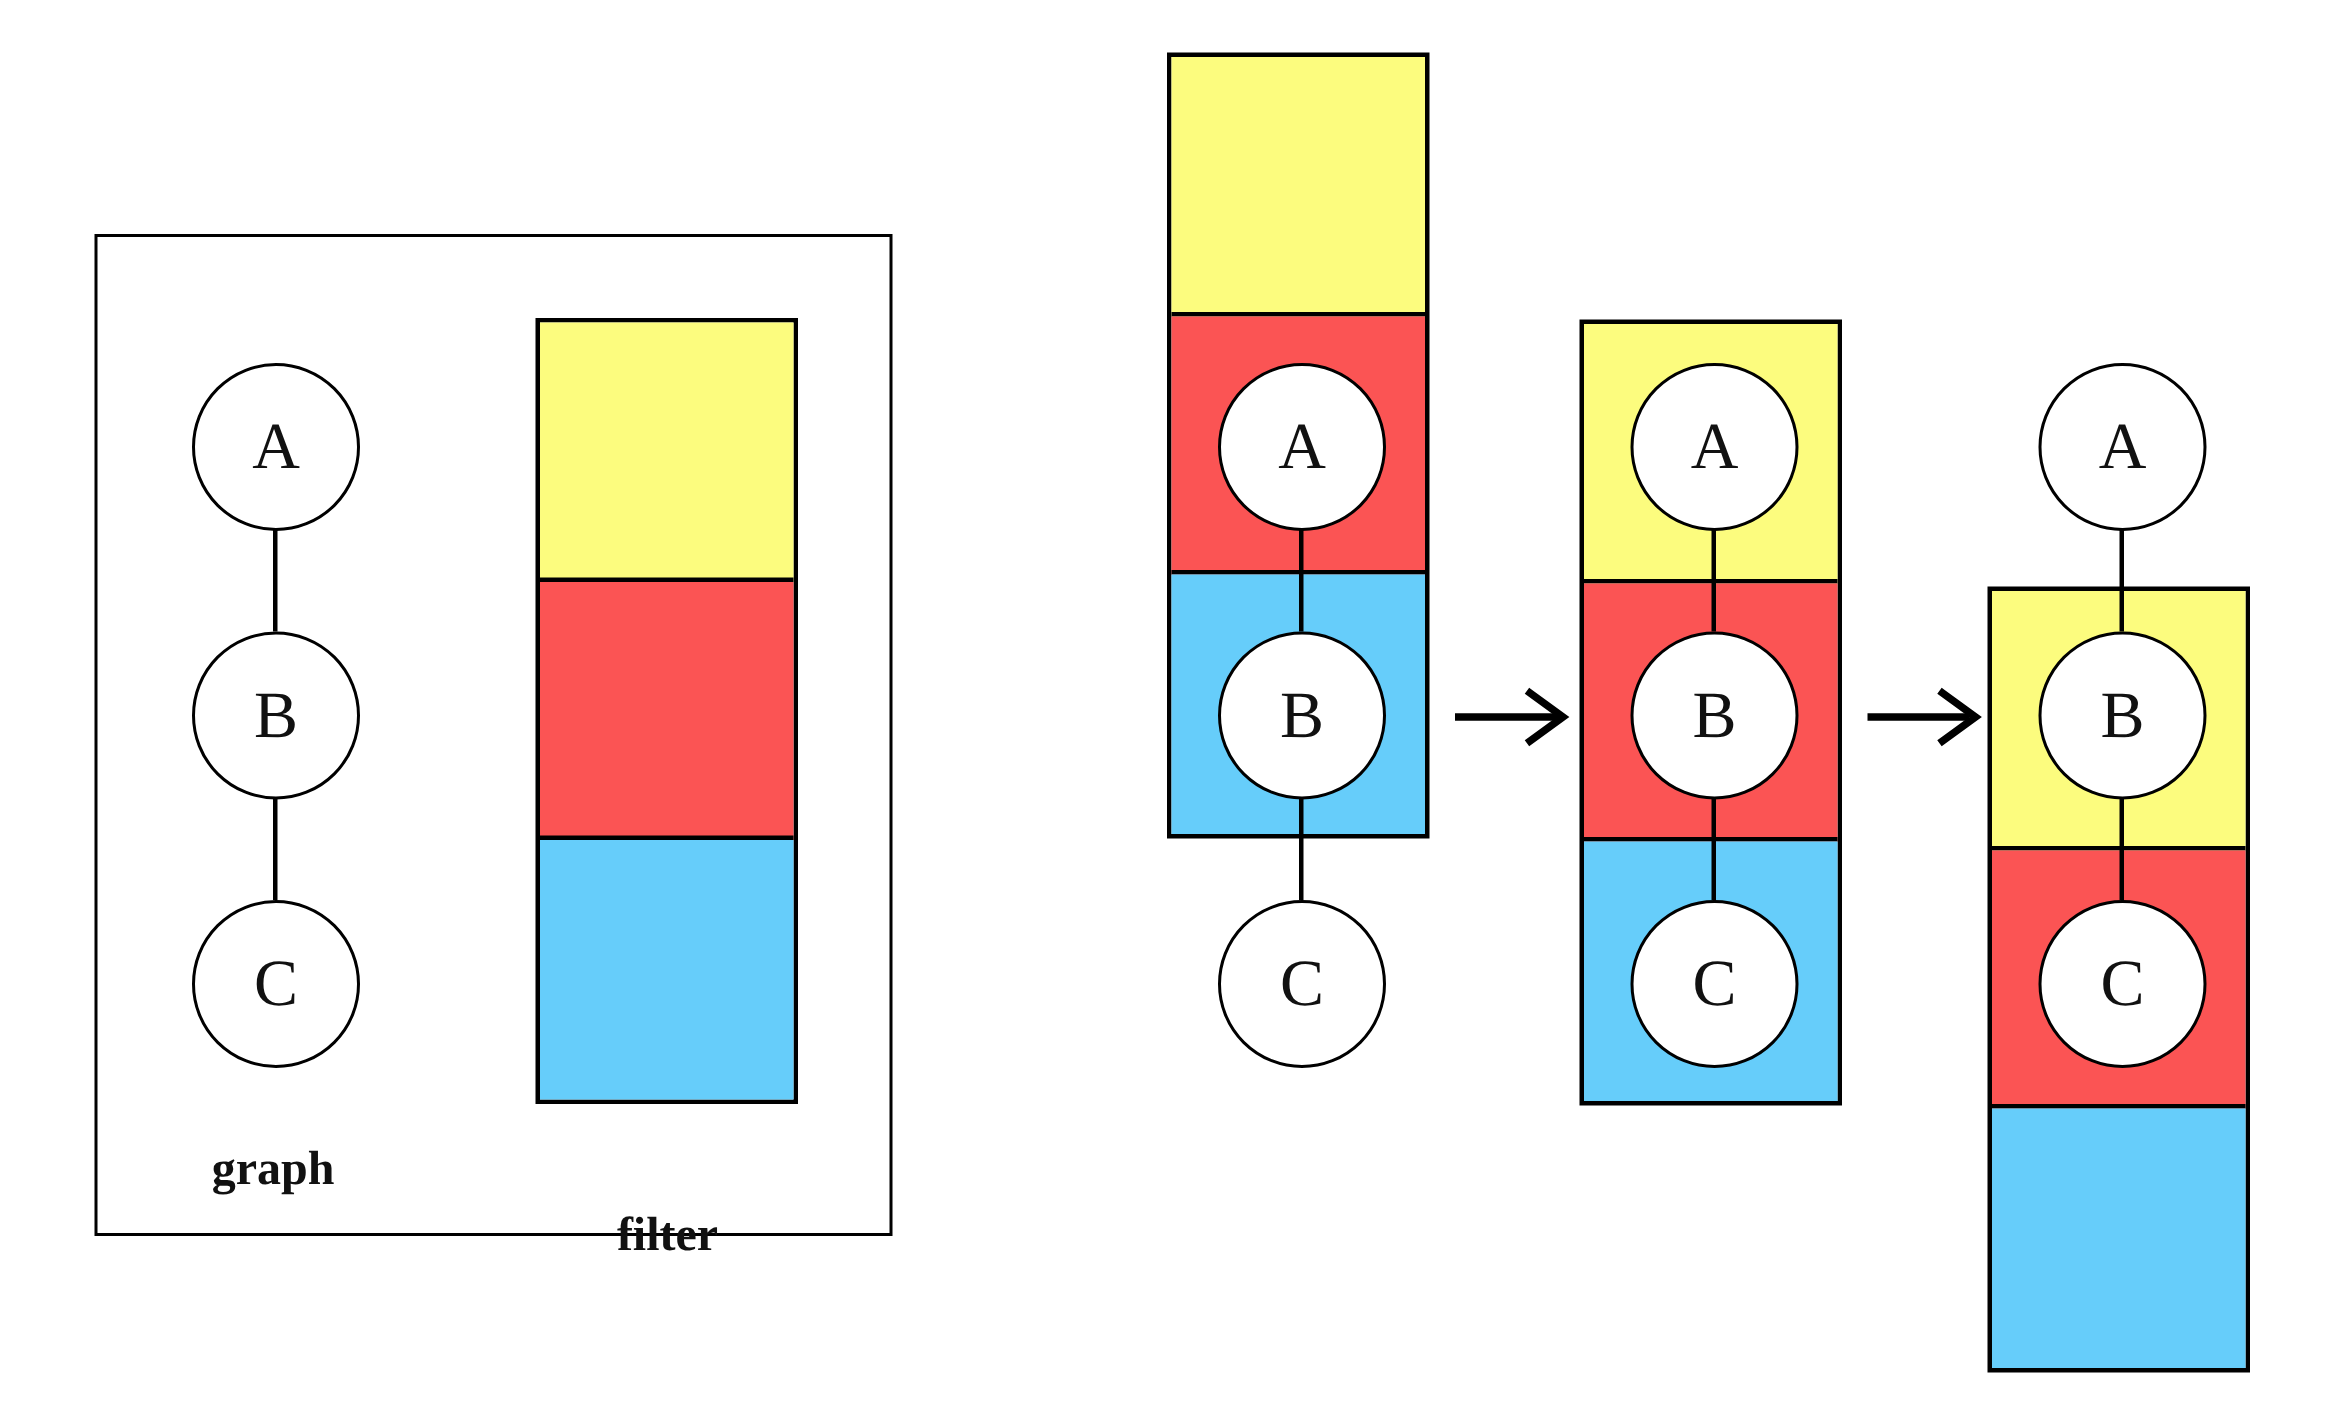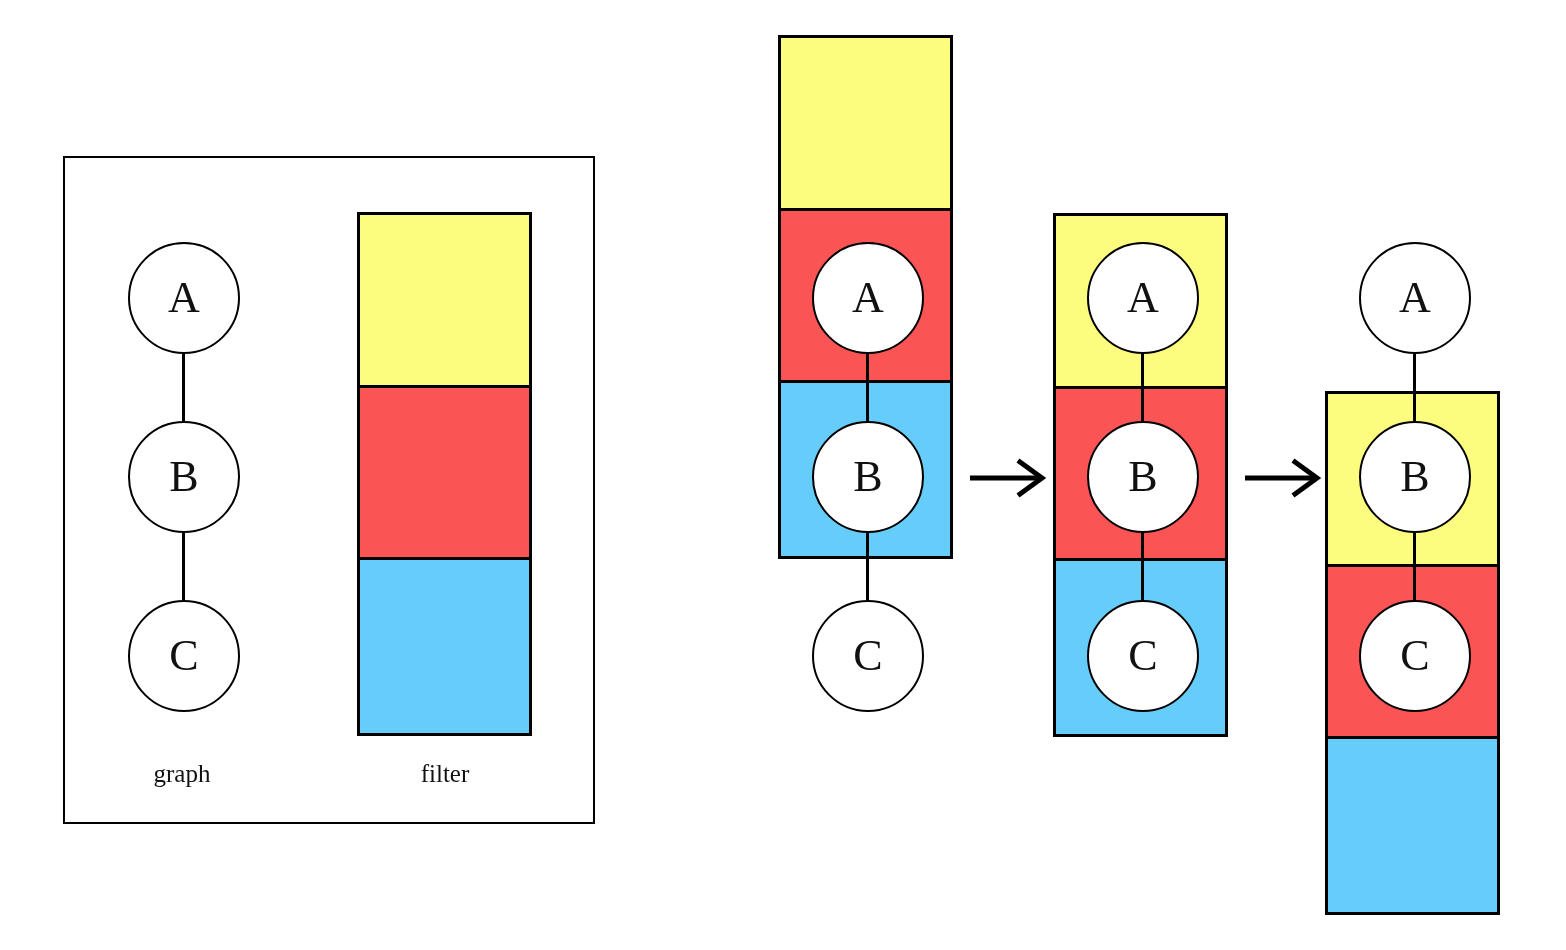--- a/index.html
+++ b/index.html
@@ -67,25 +67,26 @@
   .edge {
     position: absolute;
     width: 0;
     border-left: 3px solid #000000;
     z-index: 2;
   }
 
   
   .caption {
     position: absolute;
-    font-size: 25px;
+    font-size: 32px;
     color: #111111;
     text-align: center;
     transform: translateX(-50%);
     white-space: nowrap;
+    font-weight: bold;
   }
 
   
   .arrow {
     position: absolute;
     width: 84px;
     height: 40px;
     z-index: 6;
   }
   .arrow svg { display: block; }
@@ -110,21 +111,21 @@
     <span>C</span>
   </div>
 
   <div class="filter" style="left:357px; top:212px;">
     <div class="band b1" style="background:#FCFC7E;"></div>
     <div class="band b2" style="background:#FB5454;"></div>
     <div class="band b3" style="background:#66CDFA;"></div>
   </div>
 
   <div class="caption" style="left:182px; top:760px;">graph</div>
-  <div class="caption" style="left:445px; top:760px;">filter</div>
+  <div class="caption" style="left:445px; top:804px;">filter</div>
 
   <div class="filter" style="left:778px; top:35px;">
     <div class="band b1" style="background:#FCFC7E;"></div>
     <div class="band b2" style="background:#FB5454;"></div>
     <div class="band b3" style="background:#66CDFA;"></div>
   </div>
   <div class="edge" style="left:866px; top:350px; height:71px;"></div>
   <div class="edge" style="left:866px; top:529px; height:71px;"></div>
   <div class="node" style="left:866px; top:296px;">
     <span>A</span>

